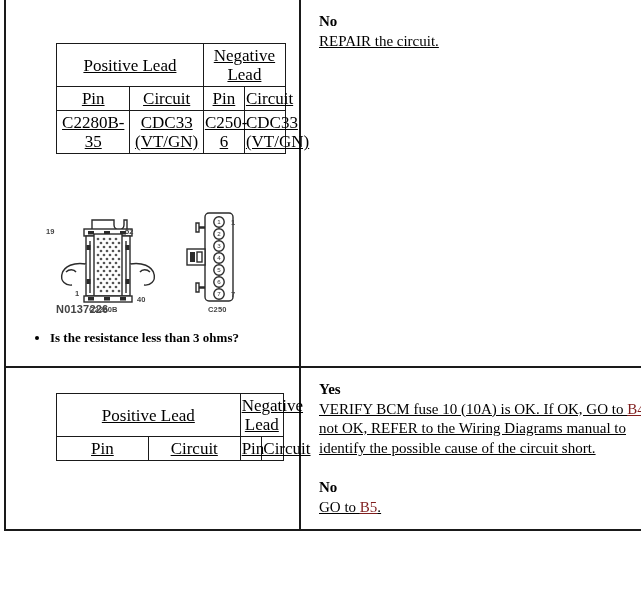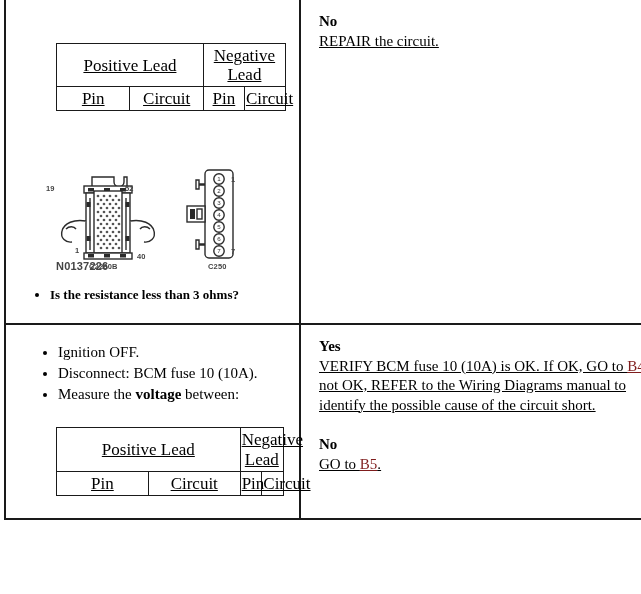--- a/index.html
+++ b/index.html
@@ -156,20 +156,26 @@
               <tbody>
                 <tr>
                   <td class="c1" colspan="2">Positive Lead</td>
                   <td class="c3" colspan="2">Negative Lead</td>
                 </tr>
                 <tr>
                   <td class="c1">Pin</td>
                   <td class="c2">Circuit</td>
                   <td class="c3">Pin</td>
                   <td class="c4">Circuit</td>
+                </tr>
+                <tr>
+                  <td class="c1">C2280B-35</td>
+                  <td class="c2">CDC33 (VT/GN)</td>
+                  <td class="c3">C250-6</td>
+                  <td class="c4">CDC33 (VT/GN)</td>
                 </tr>
               </tbody>
             </table>
           </div>
 
           <div class="graphic-block">
 
             <svg width="269" height="120" viewBox="0 0 269 120">
               <g fill="none" stroke="#2b2b2b" stroke-width="1.4">
 
@@ -315,25 +321,20 @@
             <span class="lbl">No</span>
             <p>REPAIR the circuit.</p>
           </div>
         </td>
       </tr>
 
 
       <tr>
         <td class="col-left">
 
-          <ul class="steps">
-            <li>Ignition OFF.</li>
-            <li>Disconnect: BCM fuse 10 (10A).</li>
-            <li>Measure the <b>voltage</b> between:</li>
-          </ul>
 
           <div class="lead-wrap-2">
             <table class="lead-table t2">
               <tbody>
                 <tr>
                   <td class="c1" colspan="2">Positive Lead</td>
                   <td class="c3" colspan="2">Negative Lead</td>
                 </tr>
                 <tr>
                   <td class="c1">Pin</td>

